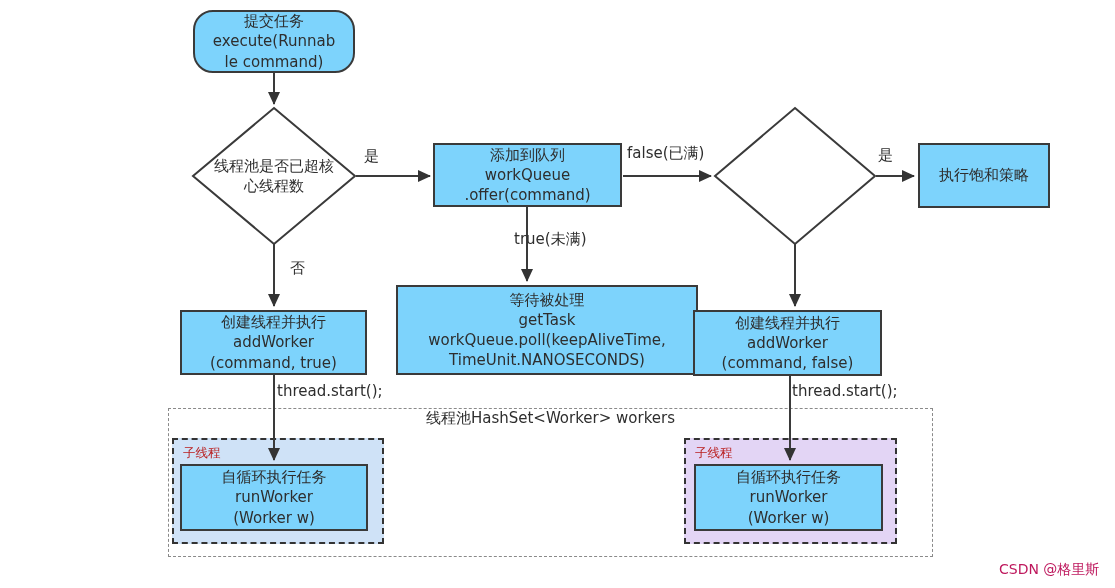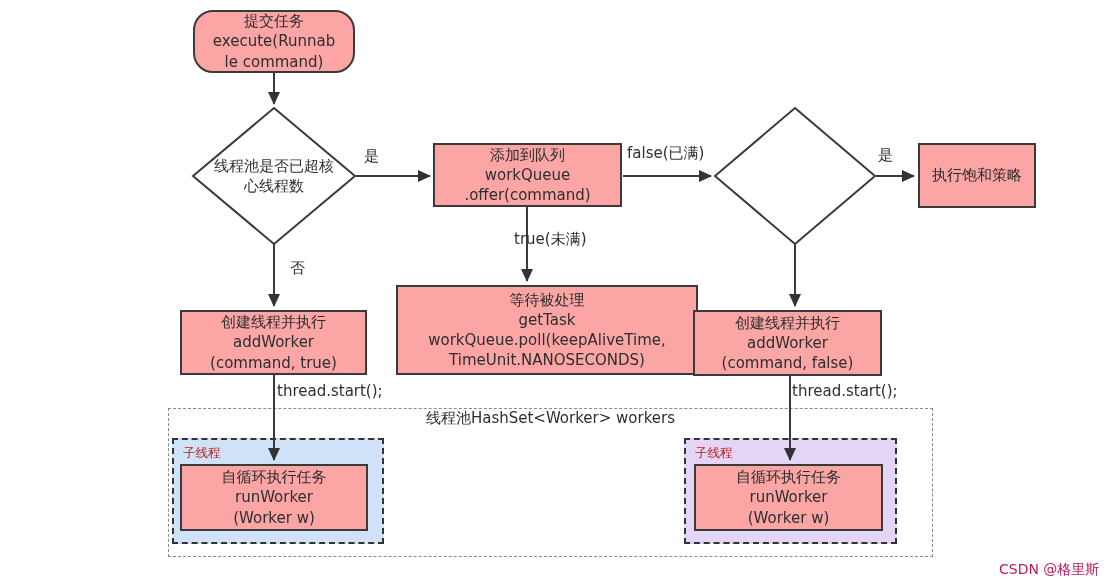--- a/index.html
+++ b/index.html
@@ -4,21 +4,21 @@
 <style>
   html,body{margin:0;padding:0;}
   body{
     width:1115px;height:588px;position:relative;overflow:hidden;
     background:#ffffff;color:#2e2e2e;
     font-family:"DejaVu Sans","Liberation Sans",sans-serif;
   }
   .abs{position:absolute;box-sizing:border-box;}
   .node{
     position:absolute;box-sizing:border-box;
-    border:2px solid #3a3a3a;background:#fca5a5;
+    border:2px solid #3a3a3a;background:#7dd3fc;
     display:flex;align-items:center;justify-content:center;
     text-align:center;white-space:pre-line;
     font-size:15px;line-height:1.34;color:#2e2e2e;
     z-index:2;
   }
   .rounded{border-radius:20px;}
   .diamond-text{
     position:absolute;display:flex;align-items:center;justify-content:center;
     text-align:center;white-space:pre-line;font-size:15px;line-height:1.34;
     z-index:4;pointer-events:none;
@@ -67,21 +67,21 @@
 (Worker w)</div>
 
   <div class="node rounded" style="left:193px;top:10px;width:162px;height:63px;">提交任务
 execute(Runnab
 le command)</div>
 
   <div class="node" style="left:433px;top:143px;width:189px;height:64px;">添加到队列
 workQueue
 .offer(command)</div>
 
-  <div class="node" style="left:918px;top:143px;width:118px;height:65px;">执行饱和策略</div>
+  <div class="node" style="left:918px;top:143px;width:132px;height:65px;">执行饱和策略</div>
 
   <div class="node" style="left:396px;top:285px;width:302px;height:90px;">等待被处理
 getTask
 workQueue.poll(keepAliveTime,
 TimeUnit.NANOSECONDS)</div>
 
   <div class="node" style="left:180px;top:310px;width:187px;height:65px;">创建线程并执行
 addWorker
 (command, true)</div>
 

